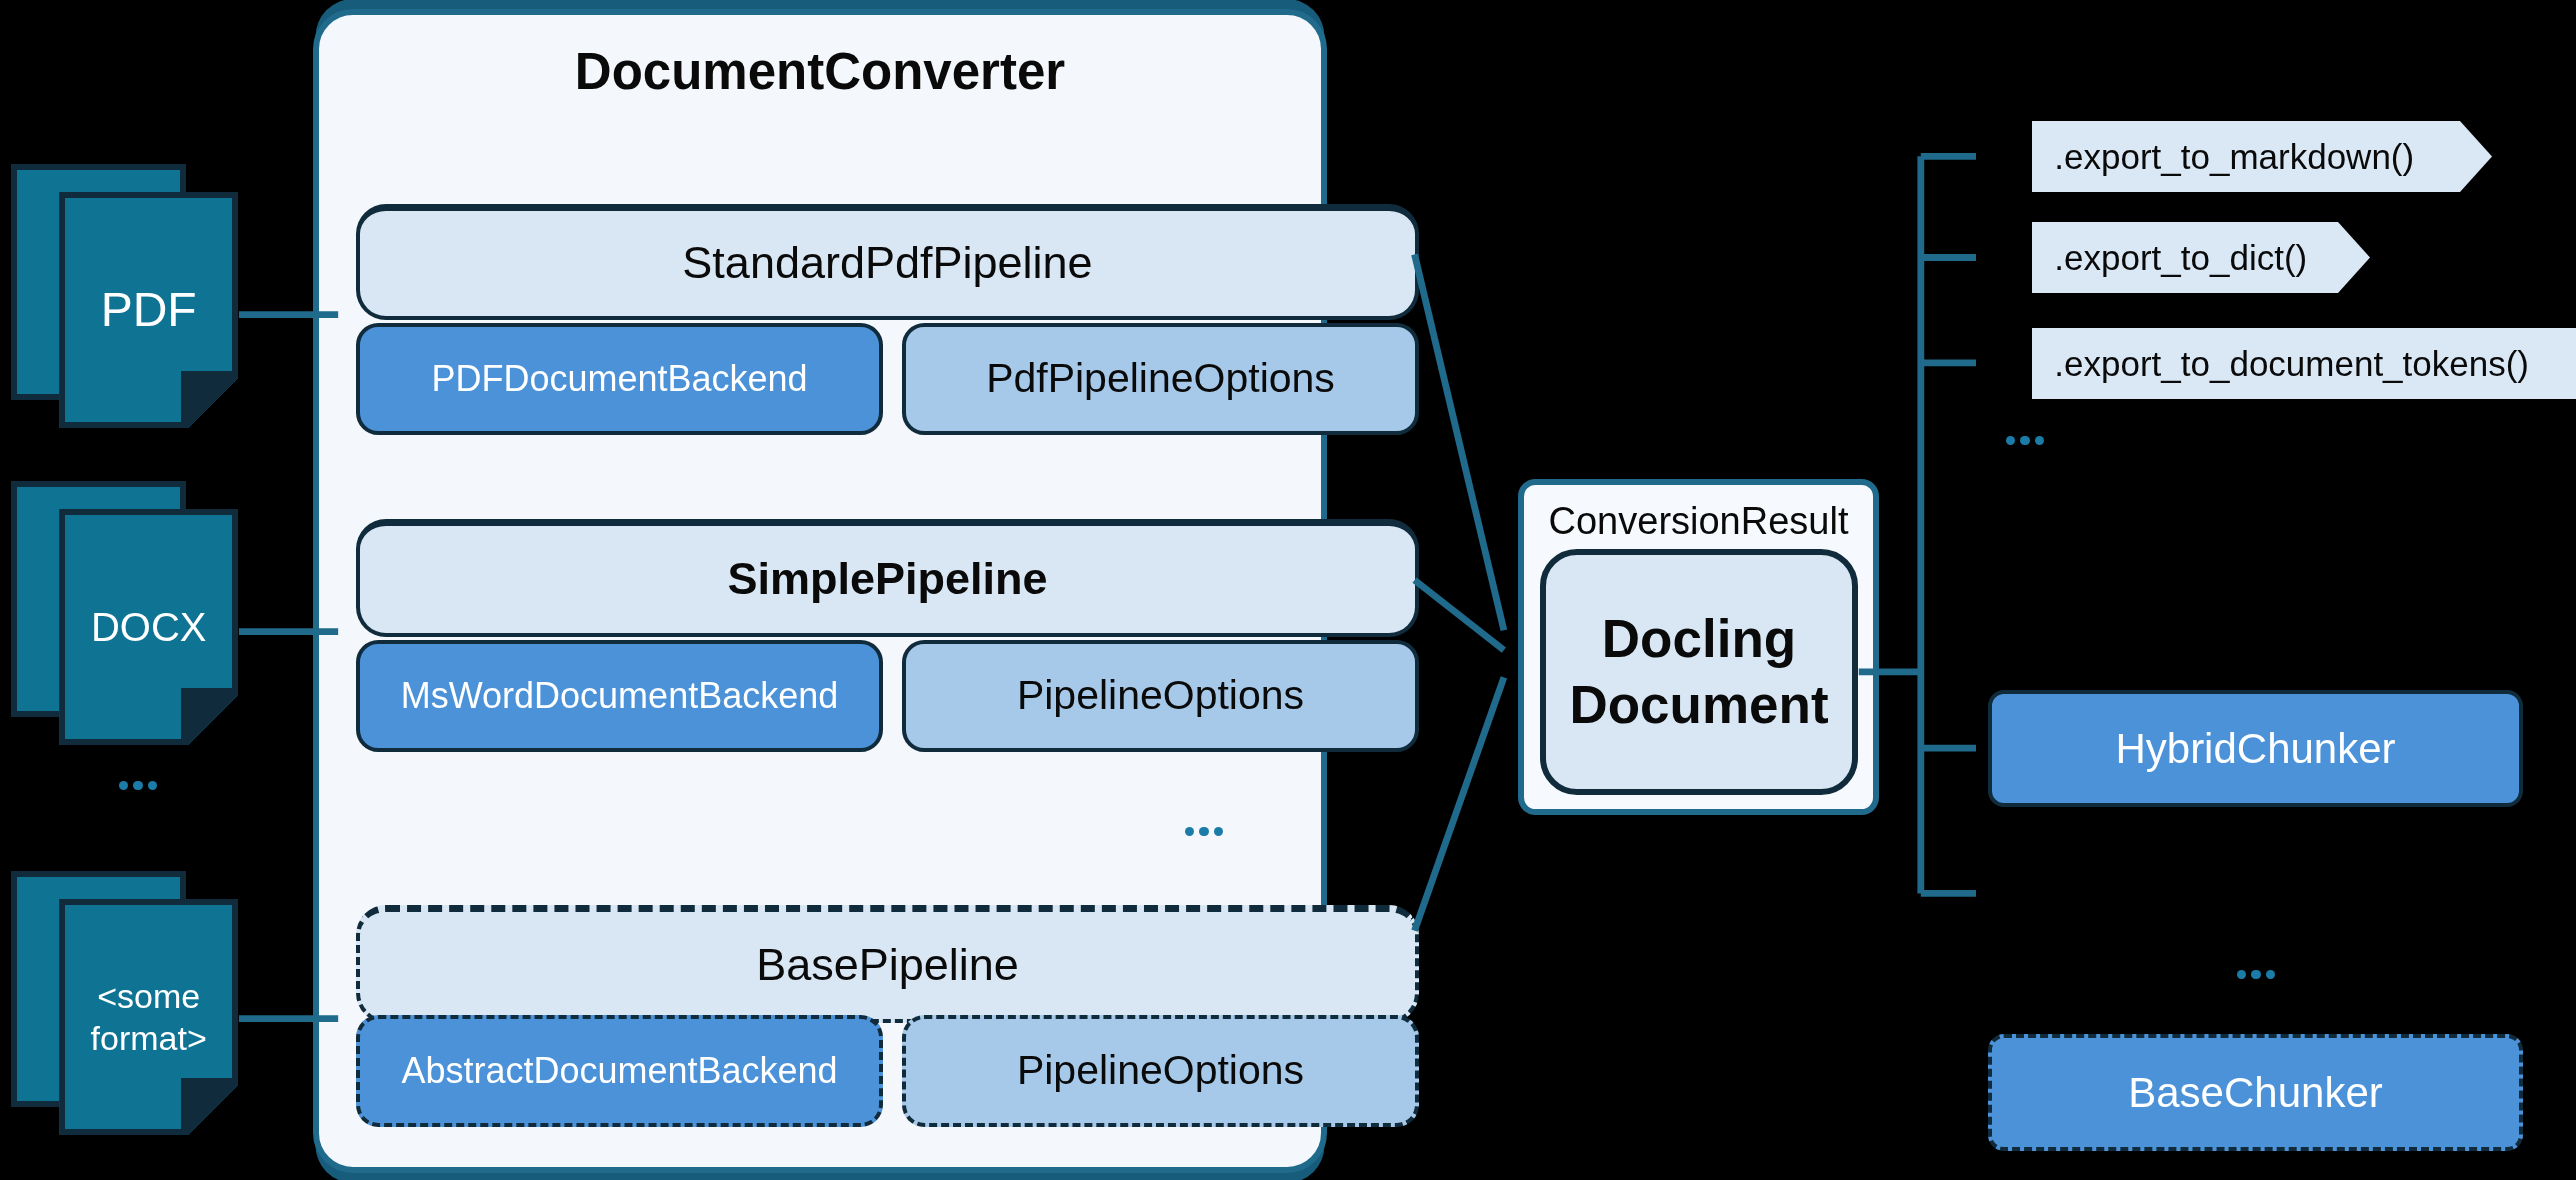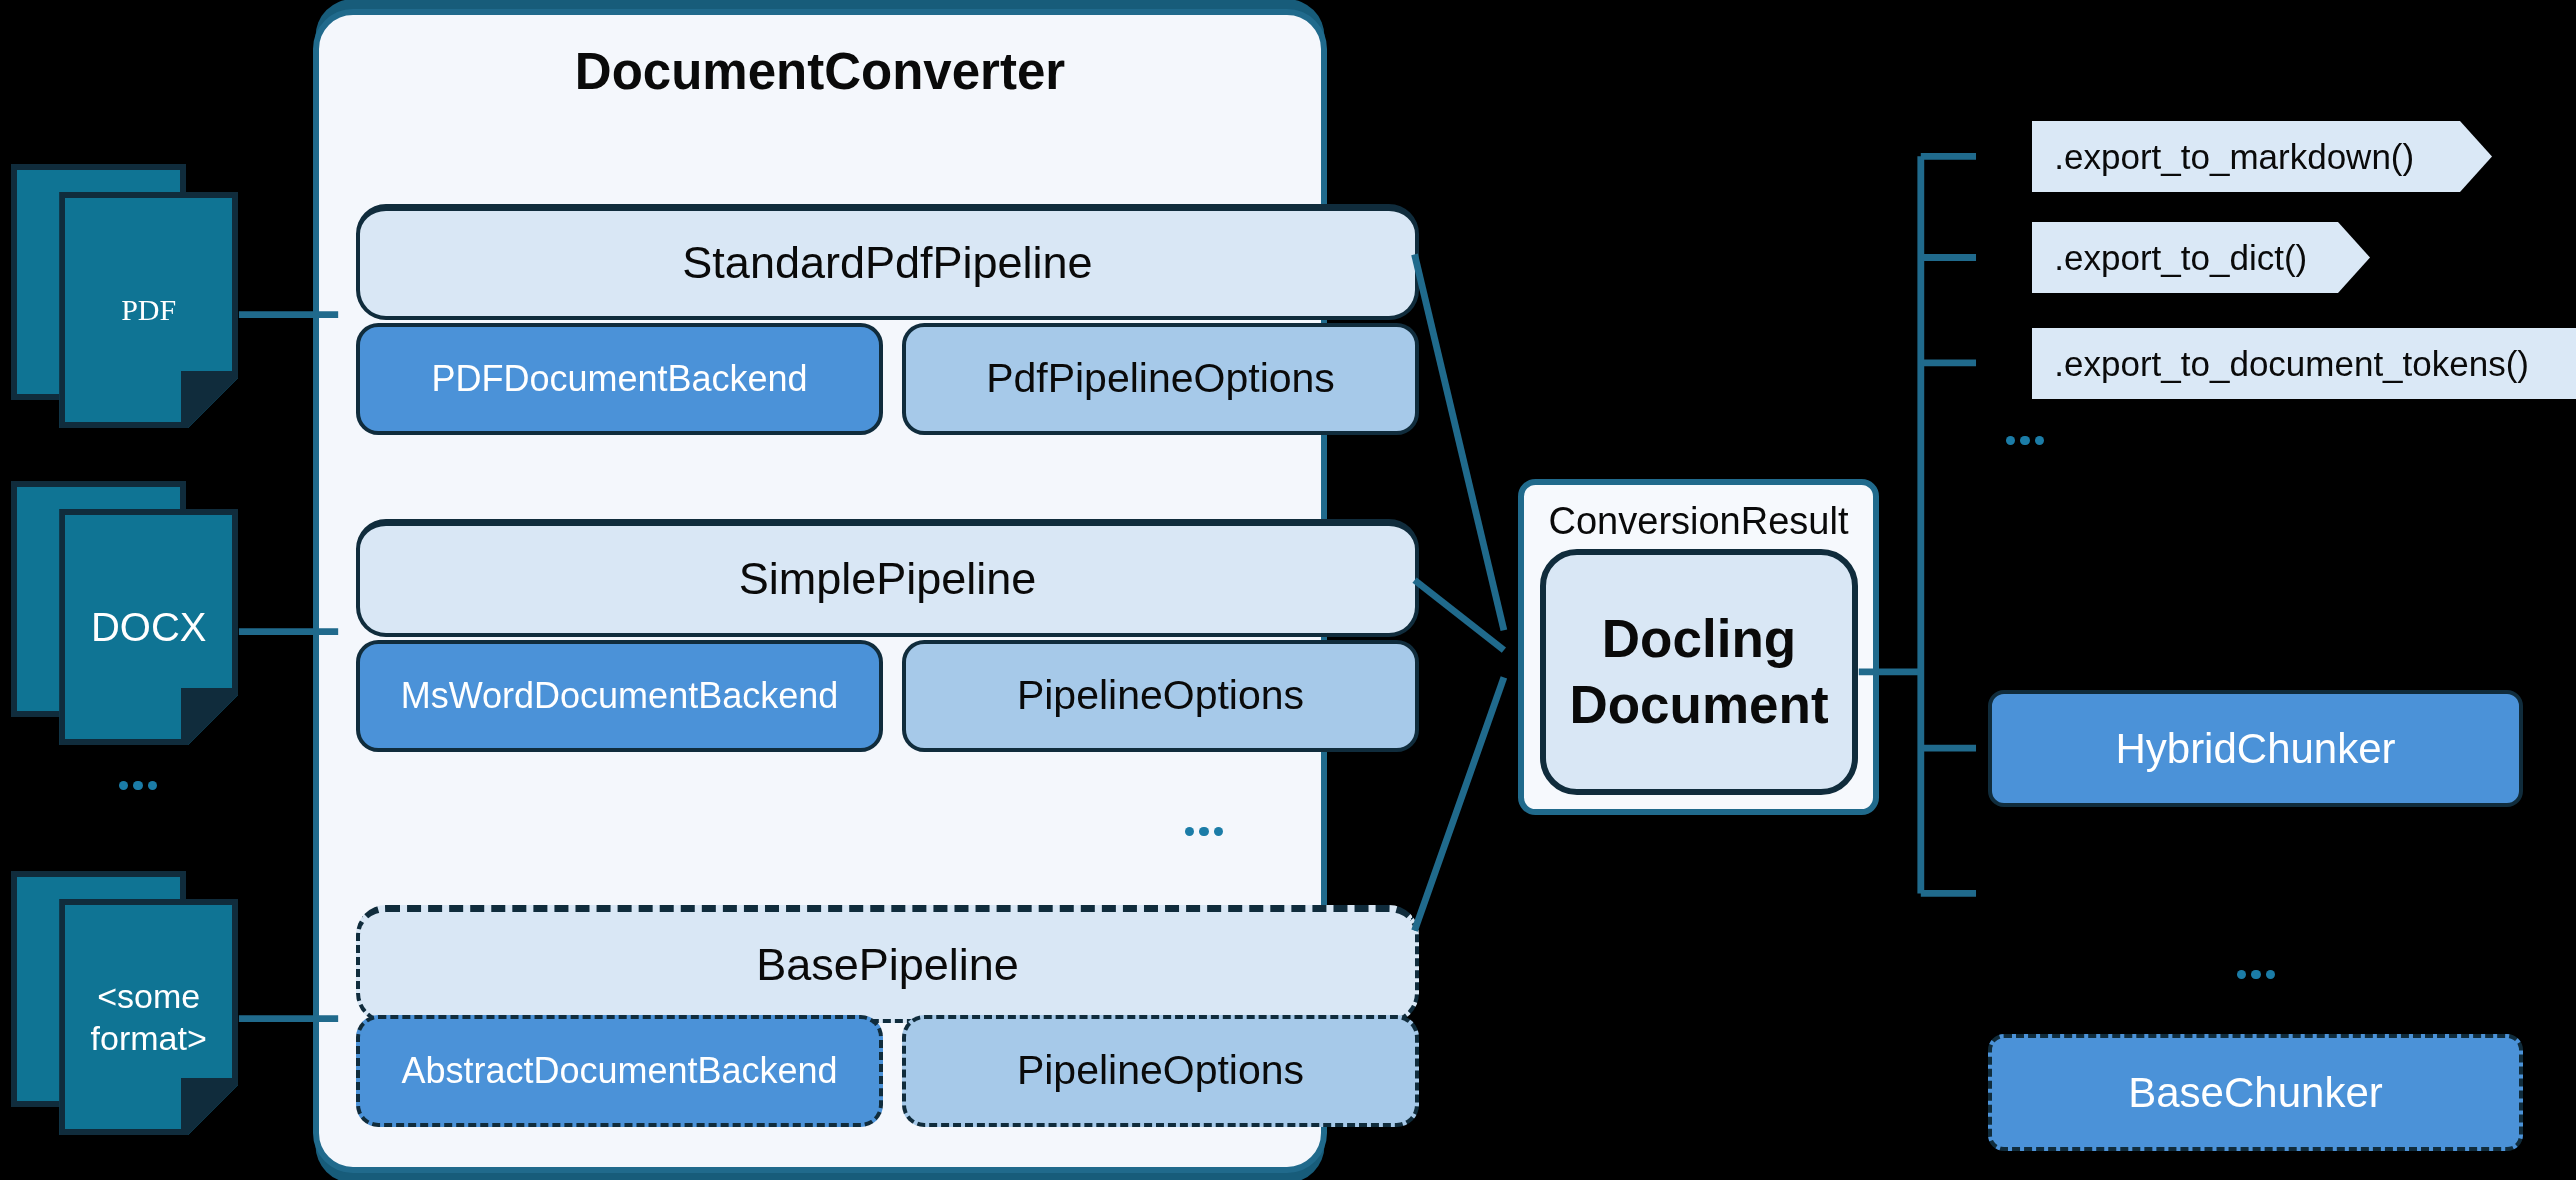--- a/index.html
+++ b/index.html
@@ -35,21 +35,21 @@
     border-radius:22.3px; font-size:36px; color:#fff;
   }
   .options-box {
     left:583px; width:517px; height:112px;
     background:var(--pale-blue,#a6c9e9);
     border:4.3px solid var(--dark-border,#102c3c);
     border-radius:22.3px; font-size:41px;
   }
   .g1 .pipe-box { top:189px; height:116px; }
   .g1 .backend-box, .g1 .options-box { top:308px; }
-  .g2 .pipe-box { top:504px; }
+  .g2 .pipe-box { top:504px;font-weight:bold; }
   .g2 .backend-box, .g2 .options-box { top:625px; }
   .g3 .pipe-box { top:890px; }
   .g3 .backend-box, .g3 .options-box { top:957px;margin-top:43px; }
   .dashed-style .pipe-box, .dashed-style .backend-box, .dashed-style .options-box { border-style:dashed; }
 
   
   .doc { position:absolute; width:226px; height:264px; }
   .doc-pdf { left:11.2px; top:164px; }
   .doc-docx { left:11.2px; top:481px; }
   .doc-some { left:11.2px; top:871px; }
@@ -59,21 +59,21 @@
     border:6.2px solid var(--dark-border,#102c3c);
   }
   .page-back { left:0; top:0; width:175px; height:236px; }
   .page-front {
     left:48px; top:28px; width:179px; height:236px;
     clip-path:polygon(0 0, 100% 0, 100% calc(100% - 50px), calc(100% - 50px) 100%, 0 100%);
     display:flex; align-items:center; justify-content:center;
   }
   .fold { position:absolute; right:0; bottom:0; width:51px; height:51px; background:var(--dark-border,#102c3c); }
   .doc-label { color:#fff; text-align:center; line-height:1.25; padding:0 15px; }
-  .doc-pdf .doc-label { font-size:30px;font-family:Liberation Serif, serif; }
+  .doc-pdf .doc-label { font-size:48px; }
   .doc-docx .doc-label { font-size:40px; }
   .doc-some .doc-label { font-size:34px; }
 
   
   .cr-box {
     position:absolute; left:1518px; top:479px; width:361px; height:336px; box-sizing:border-box;
     background:var(--result-bg,#f6f9fd);
     border:6.2px solid var(--teal-line,#206a8c); border-radius:17.4px;
   }
   .cr-label { position:absolute; top:15px; left:0; right:0; text-align:center; font-size:38px; }

